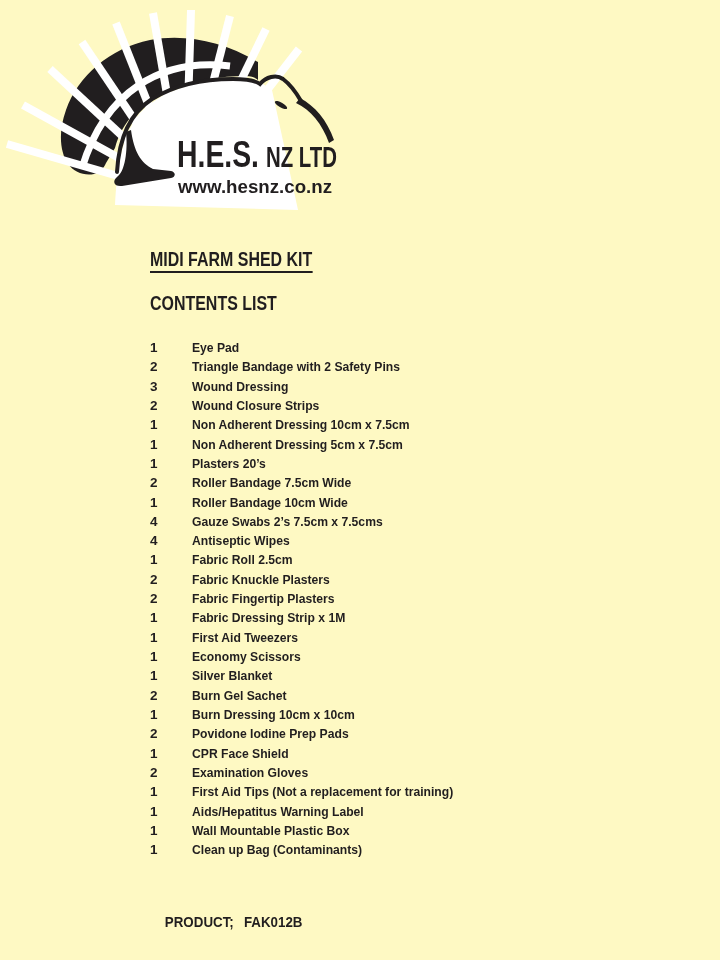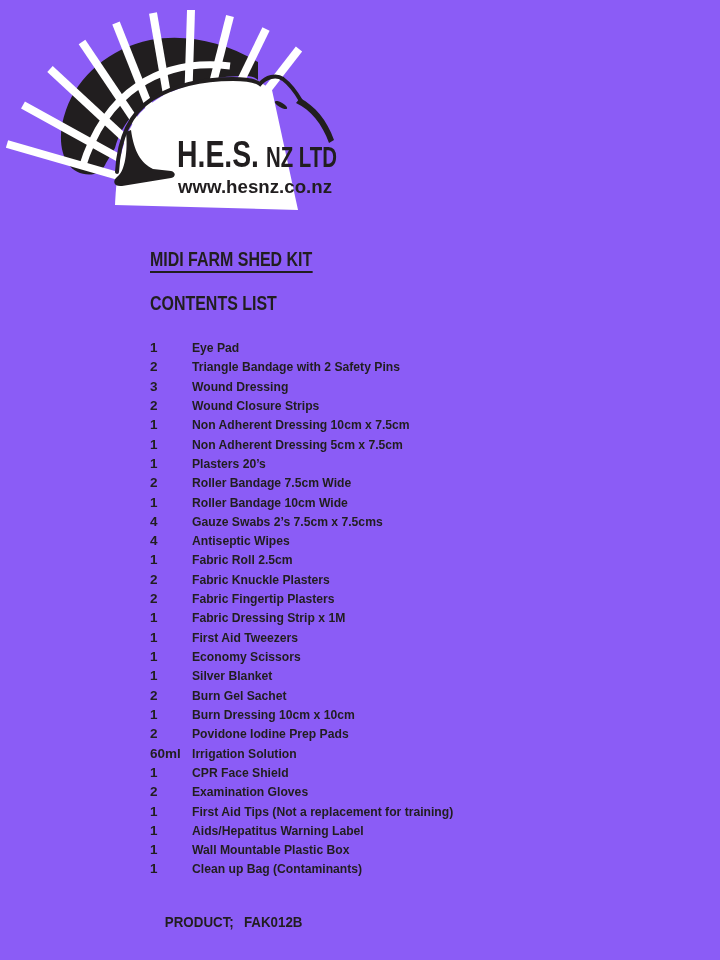--- a/index.html
+++ b/index.html
@@ -1,19 +1,19 @@
 <!DOCTYPE html>
 <html><head>
 <meta charset="utf-8">
 <style>
   html,body{margin:0;padding:0;background:#e8e8e8;}
   .page{
     position:relative;
     width:720px;height:960px;
-    background:#8b5cf6;
+    background:#fef9c3;
     overflow:hidden;
     font-family:"Liberation Sans","DejaVu Sans",sans-serif;
     color:#211e1f;
     margin:0 auto;
   }
   
   .logo{position:absolute;left:0;top:0;width:360px;height:215px;}
   .logo svg{display:block;width:360px;height:215px;}
   .logo text{font-family:"Liberation Sans","DejaVu Sans",sans-serif;font-weight:bold;fill:#211e1f;}
   
@@ -197,24 +197,20 @@
   </div>
       <div class="row">
     <span class="qty">1</span>
     <span class="iname">Burn Dressing 10cm x 10cm</span>
   </div>
       <div class="row">
     <span class="qty">2</span>
     <span class="iname">Povidone Iodine Prep Pads</span>
   </div>
       <div class="row">
-    <span class="qty">60ml</span>
-    <span class="iname">Irrigation Solution</span>
-  </div>
-      <div class="row">
     <span class="qty">1</span>
     <span class="iname">CPR Face Shield</span>
   </div>
       <div class="row">
     <span class="qty">2</span>
     <span class="iname">Examination Gloves</span>
   </div>
       <div class="row">
     <span class="qty">1</span>
     <span class="iname">First Aid Tips (Not a replacement for training)</span>

